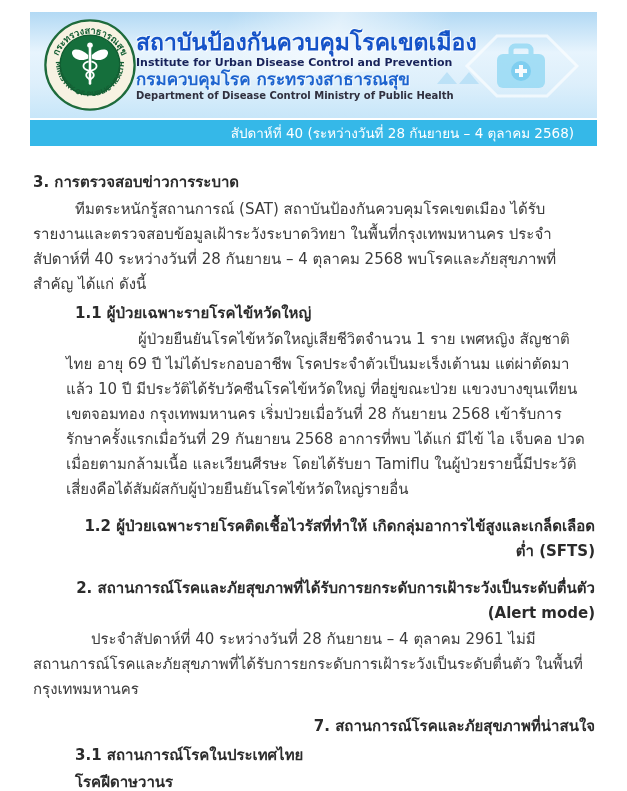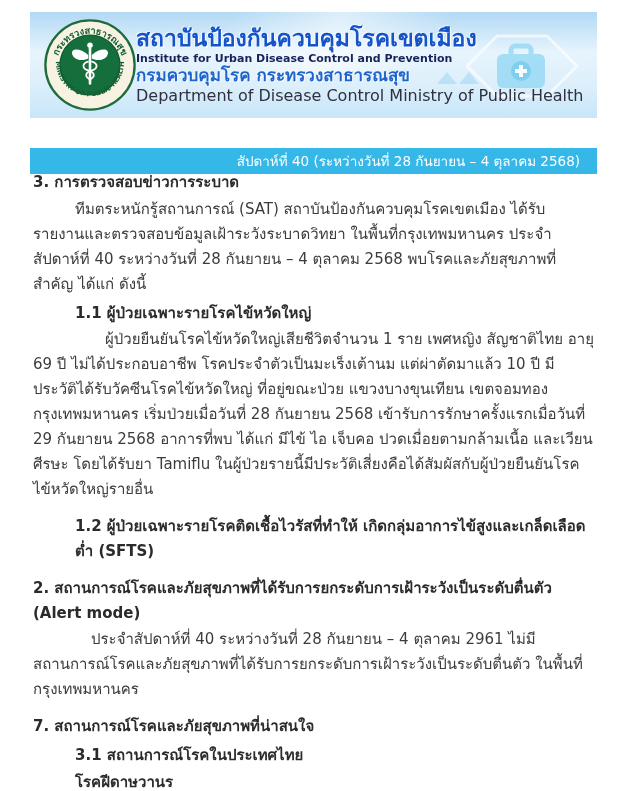--- a/index.html
+++ b/index.html
@@ -24,38 +24,38 @@
   .seal { width:92px; height:92px; margin-left:14px; flex:0 0 auto; position:relative; z-index:2; }
   .titles { flex:1; text-align:left; padding-top:2px; position:relative; z-index:2; }
   .title-th {
     font-size:23px; font-weight:bold; color:#1553c8; letter-spacing:0;
     text-shadow:1px 1px 0 rgba(255,255,255,.95), -1px -1px 0 rgba(255,255,255,.6);
     line-height:1.15;
   }
   .title-en { font-size:11px; font-weight:bold; color:#18235a; line-height:1.3; }
   .dept-th { font-size:17px; font-weight:600; color:#1d64cf; margin-top:0;
     text-shadow:1px 1px 0 rgba(255,255,255,.8); line-height:1.15; }
-  .dept-en { font-size:16px; font-weight:normal; color:#30303f; line-height:1.35; }
+  .dept-en { font-size:10px; font-weight:bold; color:#30303f; line-height:1.35; }
   
   .week-bar {
     position:absolute; left:30px; top:120px; width:567px; height:26px;
     background:#35b8e8; color:#ffffff; font-size:13.5px; line-height:26px;
-    text-align:right; padding-right:17px;margin-top:28px;
+    text-align:right; padding-right:23px;
   }
   
   .doc {
     position:absolute; left:33px; top:170px; width:562px;
     font-size:15px; line-height:25px; color:#3c3c3c; text-align:left;
   }
   .h-main { font-weight:bold; color:#2b2b2b; margin-top:8px; }
   .h-sub  { font-weight:bold; color:#2b2b2b; padding-left:42px; margin-top:4px; }
   .p-ind  { text-indent:42px; margin-top:2px; }
-  .p-deep { text-indent:72px; margin-top:1px; }
+  .p-deep { text-indent:72px; margin-top:1px;margin-left:33px; }
   .p-mid  { text-indent:58px; margin-top:1px; }
-  .h-gap  { margin-top:12px; }
+  .h-gap  { margin-top:12px;text-align:right; }
   .b-head { font-weight:bold; color:#2b2b2b; padding-left:42px; margin-top:2px; }
 </style>
 </head>
 <body>
 
 <div class="page">
 
   <div class="banner">
     <div class="streak"></div>
 

